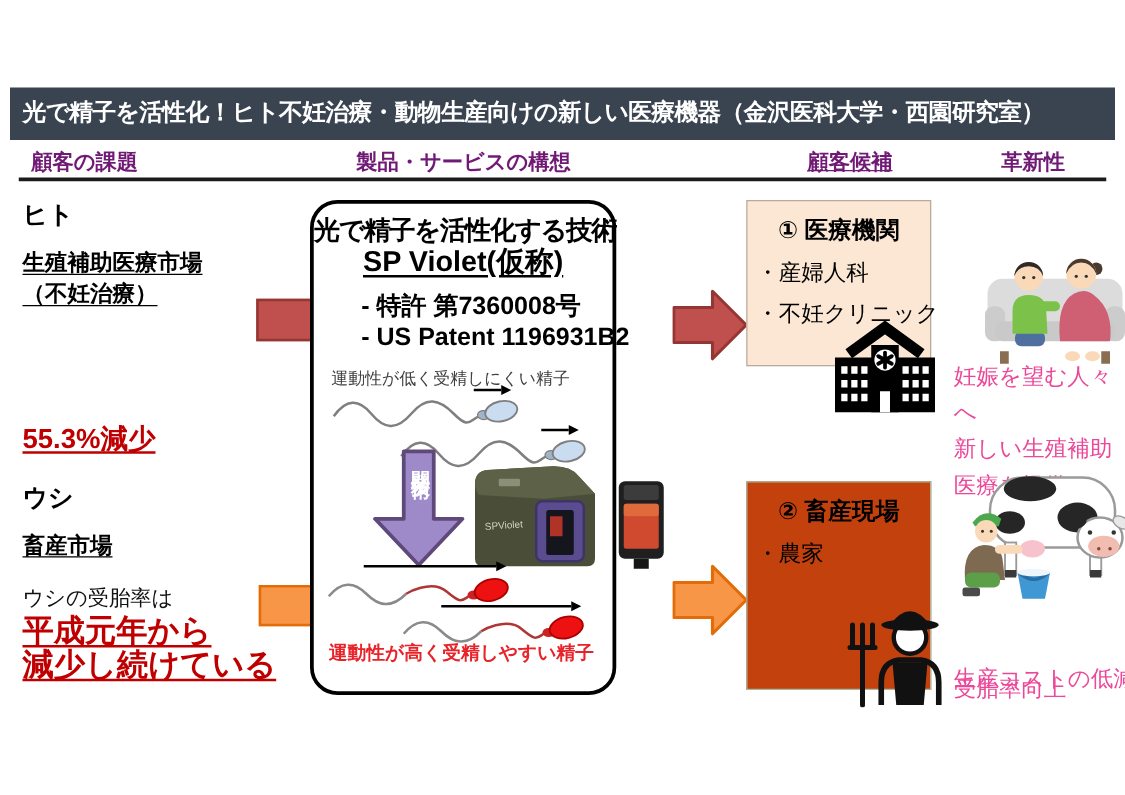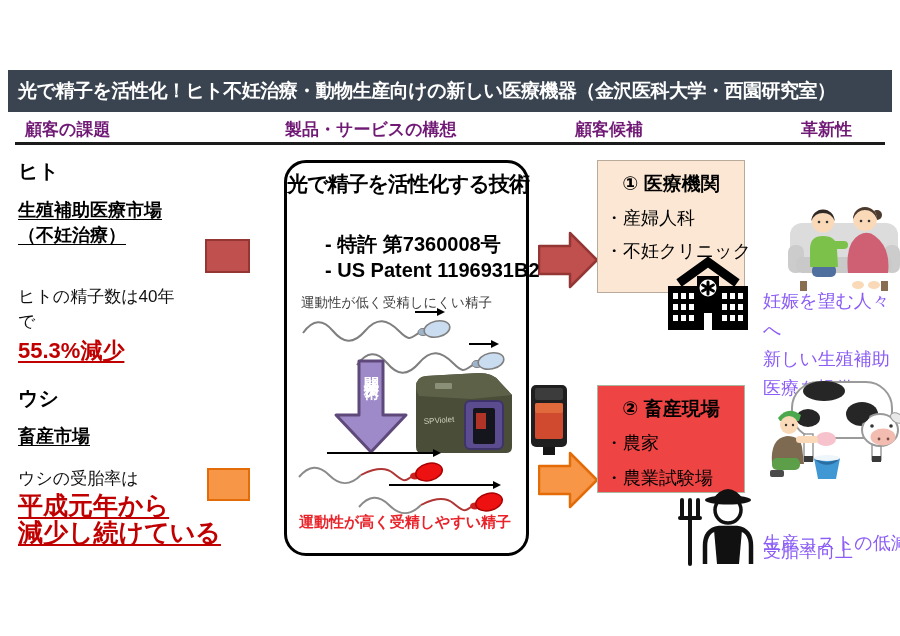--- a/index.html
+++ b/index.html
@@ -22,66 +22,62 @@
   .stat-red2 { position:absolute; font-size:25px; font-weight:bold; color:#c00000; line-height:27px; }
 
   .arrow-tail { position:absolute; }
   .tail-red { left:205px; top:239px; width:45px; height:34px; background:#c0504d; border:2px solid #943634; }
   .tail-orange { left:207px; top:468px; width:43px; height:33px; background:#f79646; border:2px solid #e36c09; }
   .arrow-right { position:absolute; width:62px; height:60px; }
   .arrow-red-pos { left:538px; top:230px; }
   .arrow-orange-pos { left:538px; top:450px; }
 
   .product-box { position:absolute; left:248px; top:160px; width:245px; height:396px;
-    background:#fff; border:3px solid #000; border-radius:22px;margin-left:36px; }
+    background:#fff; border:3px solid #000; border-radius:22px; }
   .product-title { position:absolute; top:7px; left:0; width:100%; text-align:center;
     font-size:21px; font-weight:bold; color:#000; letter-spacing:-1px; white-space:nowrap; }
   .product-name { position:absolute; top:31px; left:0; width:100%; text-align:center;
     font-size:23px; font-weight:bold; color:#000; }
   .patent { position:absolute; left:38px; font-size:20px; font-weight:bold; color:#000; white-space:nowrap; }
   .before-label { position:absolute; left:14px; top:131px; font-size:13.5px; color:#404040; }
   .after-label { position:absolute; left:12px; top:350px; font-size:15px; font-weight:bold; color:#e8232a; }
 
   .dev-arrow { position:absolute; left:46px; top:196px; width:76px; height:96px; }
   .dev-arrow-label { position:absolute; left:50%; top:5px; transform:translateX(-50%);
     writing-mode:vertical-rl; text-orientation:upright; color:#fff; font-size:15px;
     font-weight:bold; letter-spacing:3px; }
 
   .cust-box { position:absolute; left:597px; width:148px; border:1px solid #b9ab9b; }
   .cust-box.medical { top:160px; height:133px; background:#fbe7d3; }
-  .cust-box.livestock { top:385px; height:108px; background:#ef4444; border-color:#a9b79e; }
+  .cust-box.livestock { top:385px; height:167px; background:#c2410c; border-color:#a9b79e; }
   .cust-title { position:absolute; top:10px; left:0; width:100%; text-align:center;
     font-size:19px; font-weight:bold; color:#000; }
   .cust-item { position:absolute; left:7px; font-size:18px; color:#000; white-space:nowrap; }
 
-  .innov-text { position:absolute; left:763px; font-size:18px; color:#8b5cf6; line-height:29px; white-space:nowrap; }
+  .innov-text { position:absolute; left:763px; font-size:18px; color:#ec4899; line-height:29px; white-space:nowrap; }
 
   .abs { position:absolute; }
 </style>
 </head>
 <body>
 
 <div class="slide">
 
   <div class="header-bar">光で精子を活性化！ヒト不妊治療・動物生産向けの新しい医療機器（金沢医科大学・西園研究室）</div>
 
   <div class="col-head" style="left:25px; width:165px;">顧客の課題</div>
   <div class="col-head" style="left:285px; width:200px;">製品・サービスの構想</div>
-  <div class="col-head" style="left:575px; width:110px;">顧客候補</div>
+  <div class="col-head" style="left:646px; width:110px;text-decoration:underline;">顧客候補</div>
   <div class="col-head" style="left:801px; width:70px;">革新性</div>
   <div class="rule"></div>
 
   <div class="h-big" style="left:18px; top:158px;">ヒト</div>
   <div class="market" style="left:18px; top:198px;">
     <div class="u">生殖補助医療市場</div>
     <div class="u">（不妊治療）</div>
-  </div>
-  <div class="fact" style="left:18px; top:284px;">
-    <div>ヒトの精子数は40年</div>
-    <div>で</div>
   </div>
   <div class="stat-red u" style="left:18px; top:336px;">55.3%減少</div>
 
   <div class="h-big" style="left:18px; top:385px;">ウシ</div>
   <div class="market u" style="left:18px; top:424px;">畜産市場</div>
   <div class="fact" style="left:18px; top:466px;">ウシの受胎率は</div>
   <div class="stat-red2" style="left:18px; top:492px;">
     <div class="u">平成元年から</div>
     <div class="u">減少し続けている</div>
   </div>
@@ -90,20 +86,21 @@
   <svg class="arrow-right arrow-red-pos" viewBox="0 0 62 60">
     <polygon points="1,16 32,16 32,3 59,30 32,57 32,44 1,44" fill="#c0504d" stroke="#943634" stroke-width="2.5" stroke-linejoin="round"></polygon>
   </svg>
   <div class="arrow-tail tail-orange"></div>
   <svg class="arrow-right arrow-orange-pos" viewBox="0 0 62 60">
     <polygon points="1,16 32,16 32,3 59,30 32,57 32,44 1,44" fill="#f79646" stroke="#e36c09" stroke-width="2.5" stroke-linejoin="round"></polygon>
   </svg>
 
   <div class="product-box">
     <div class="product-title">光で精子を活性化する技術</div>
+    <div class="product-name u">SP Violet(仮称)</div>
     <div class="patent" style="top:68px;">- 特許 第7360008号</div>
     <div class="patent" style="top:96px;">- US Patent 1196931B2</div>
     <div class="before-label">運動性が低く受精しにくい精子</div>
 
     <svg class="abs" style="left:12px; top:144px;" width="240" height="78" viewBox="0 0 240 78">
       <g fill="none" stroke="#7f7f7f" stroke-width="2">
         <path d="M4,26 C14,12 24,12 34,24 S54,38 66,24 S88,12 100,24 S112,30 120,26"></path>
         <path d="M58,58 C68,44 78,44 88,56 S108,70 120,56 S142,44 154,56 S166,62 174,58"></path>
       </g>
       <ellipse cx="124" cy="25" rx="5" ry="3.6" fill="#9fb4c8" stroke="#7f7f7f" stroke-width="1"></ellipse>
@@ -197,21 +194,20 @@
       <rect x="56" y="59" width="5" height="6"></rect>
         <rect x="64" y="59" width="5" height="6"></rect>
         <rect x="72" y="59" width="5" height="6"></rect>
       <rect x="38" y="57" width="8" height="17"></rect>
     </g>
   </svg>
 
   <div class="cust-box livestock">
     <div class="cust-title">② 畜産現場</div>
     <div class="cust-item" style="top:45px;">・農家</div>
-    <div class="cust-item" style="top:80px;">・農業試験場</div>
   </div>
 
   <svg class="abs" style="left:672px; top:476px;" width="95" height="90" viewBox="0 0 95 90">
     <g stroke="#111" stroke-width="4" stroke-linecap="round" fill="none">
       <line x1="10" y1="24" x2="10" y2="42"></line>
         <line x1="18" y1="24" x2="18" y2="42"></line>
         <line x1="26" y1="24" x2="26" y2="42"></line>
       <line x1="8" y1="42" x2="28" y2="42"></line>
       <line x1="18" y1="42" x2="18" y2="88"></line>
     </g>

